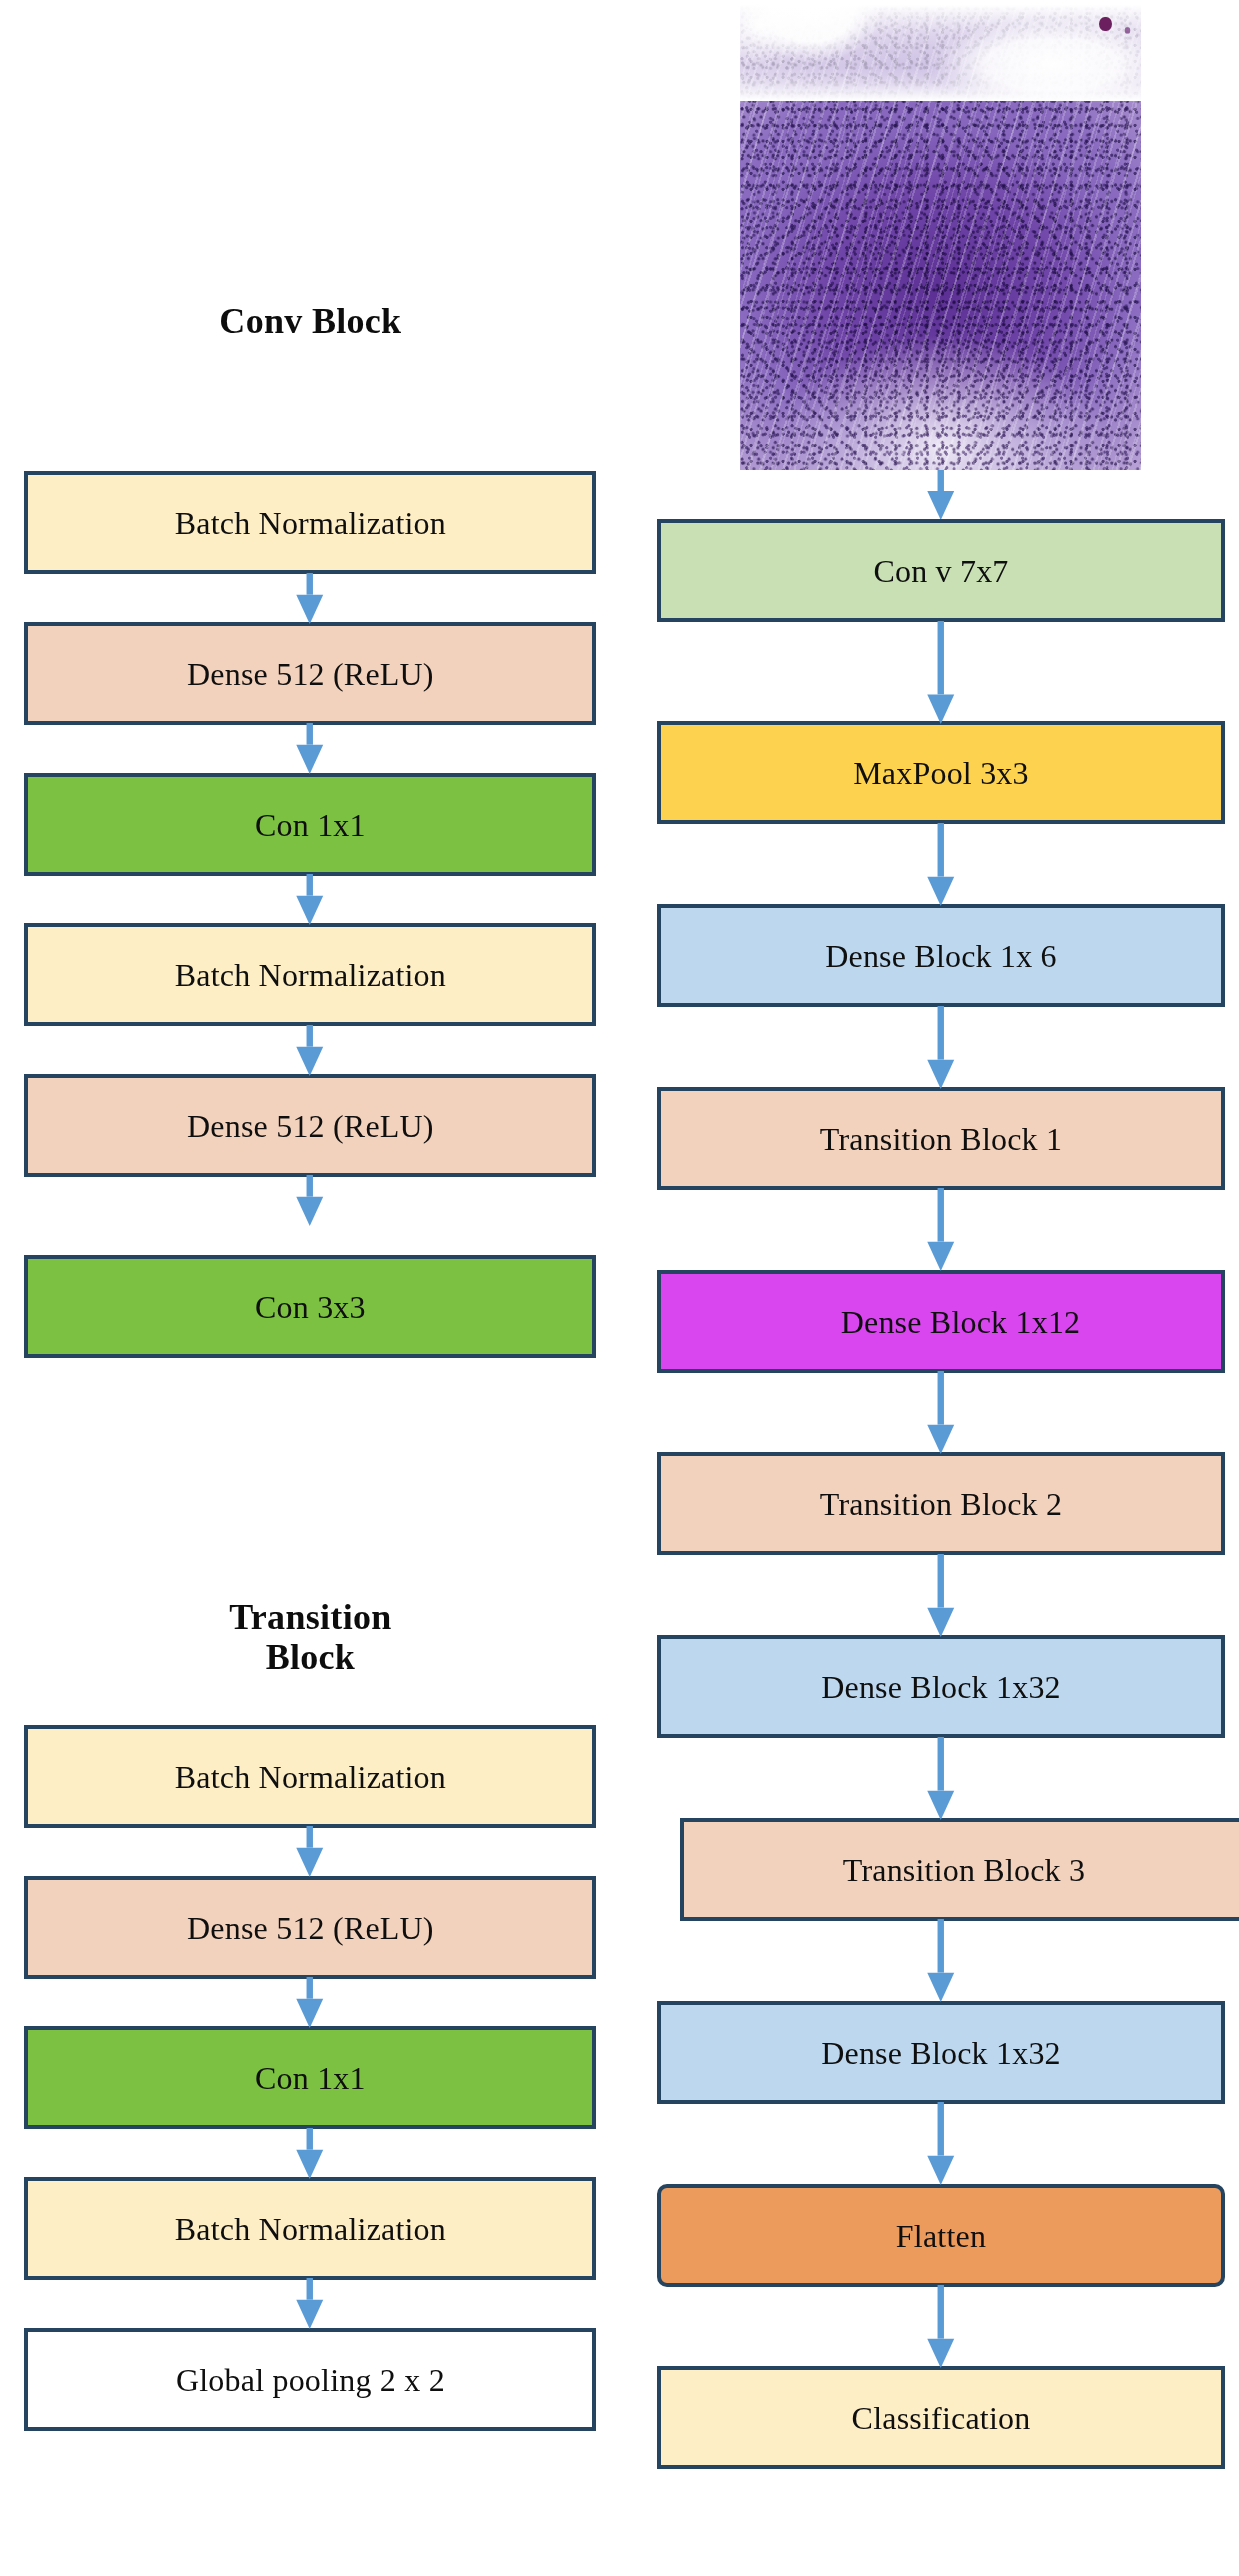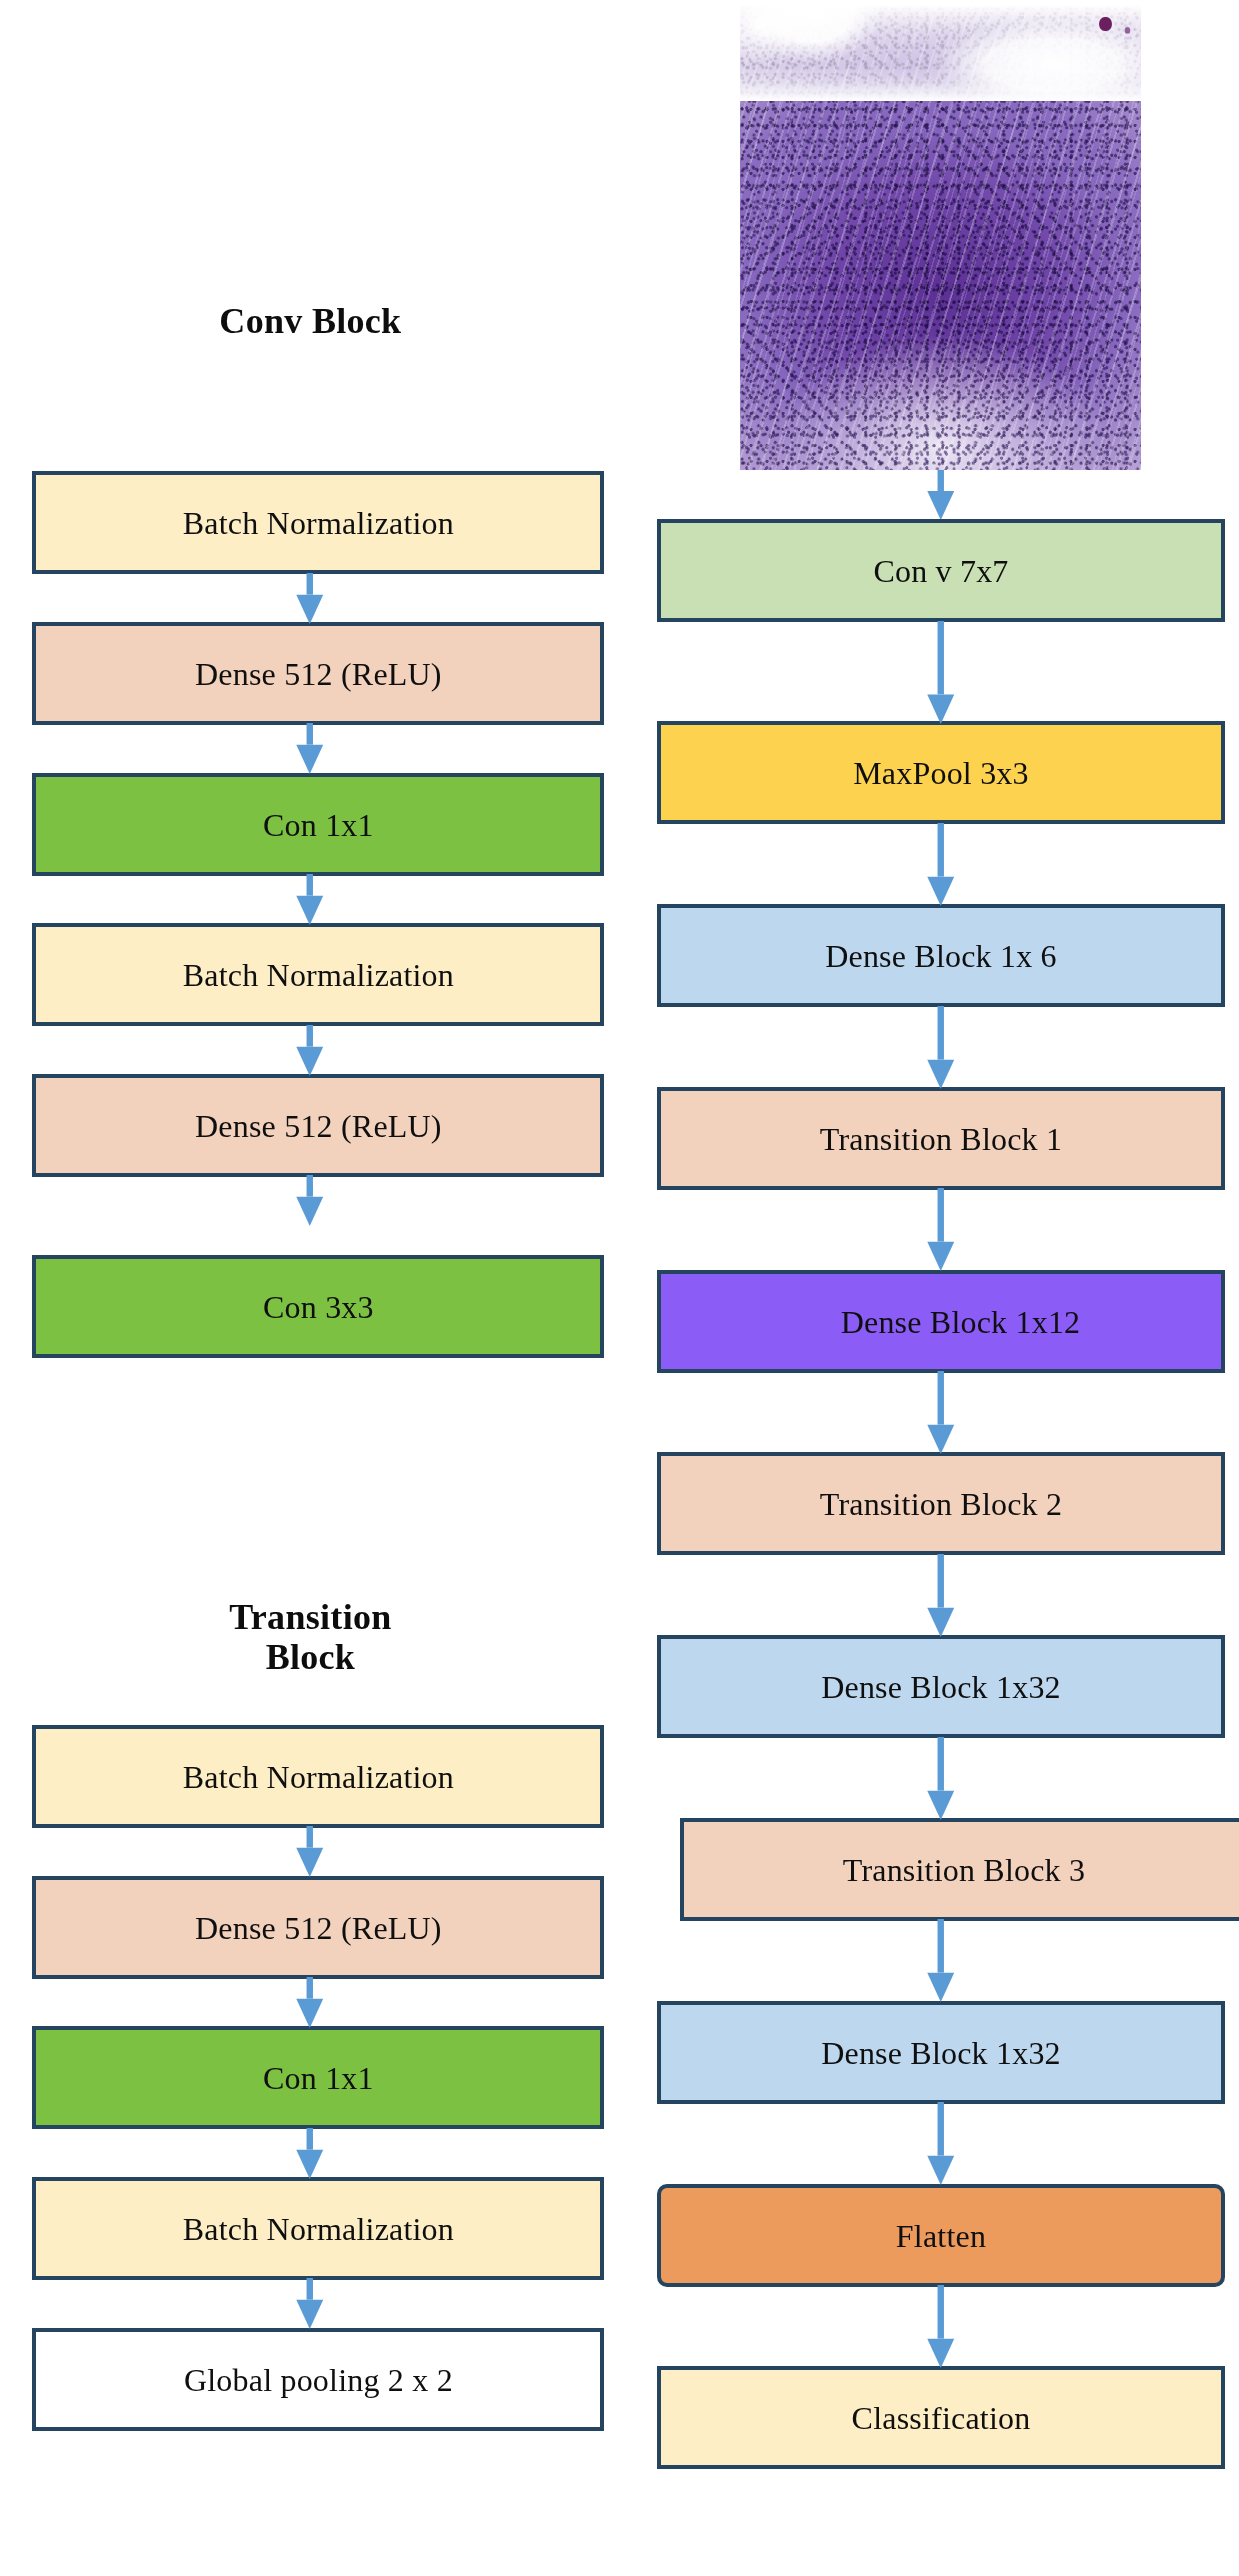--- a/index.html
+++ b/index.html
@@ -52,21 +52,21 @@
     border: 4.5px solid #254460;
     display: flex;
     align-items: center;
     justify-content: center;
     font-size: 32px;
     color: #0f0f0f;
     text-align: center;
     line-height: 1;
     letter-spacing: 0.2px;
   }
-  #left-column  .flow-box { left: 8px; width: 572px; height: 103px; text-align: right; }
+  #left-column  .flow-box { left: 0; width: 572px; height: 103px; text-align: right; }
   #right-column .flow-box { left: 0; width: 568px; height: 103px; }
 
   
   .arrow {
     position: absolute;
     width: 29.5px;
     pointer-events: none;
   }
   .arrow svg { display: block; width: 29.5px; height: 100%; }
 
@@ -235,21 +235,21 @@
         <svg viewBox="0 0 46 78" preserveAspectRatio="none">
           <rect x="18" y="0" width="10" height="32.760000000000005" fill="#5b9bd5"></rect>
           <polygon points="2,32.760000000000005 44,32.760000000000005 23,78" fill="#5b9bd5"></polygon>
         </svg>
       </div>
 
     <div class="flow-box" style="top: 519px; background: rgb(200, 224, 180); border-color: rgb(37, 68, 96);">Con v 7x7</div>
     <div class="flow-box" style="top: 721px; background: rgb(252, 210, 79); border-color: rgb(37, 68, 96);">MaxPool 3x3</div>
     <div class="flow-box" style="top: 904px; background: rgb(189, 215, 238); border-color: rgb(37, 68, 96);">Dense Block 1x 6</div>
     <div class="flow-box" style="top: 1087px; background: rgb(243, 210, 189); border-color: rgb(37, 68, 96);">Transition Block 1</div>
-    <div class="flow-box" style="top: 1270px; background: #8b5cf6; border-color: rgb(37, 68, 96); padding-left: 39px;">Dense Block 1x12</div>
+    <div class="flow-box" style="top: 1270px; background: #d946ef; border-color: rgb(37, 68, 96); padding-left: 39px;">Dense Block 1x12</div>
     <div class="flow-box" style="top: 1452px; background: rgb(243, 210, 189); border-color: rgb(37, 68, 96); text-align: center;">Transition Block 2</div>
     <div class="flow-box" style="top: 1635px; background: rgb(189, 215, 238); border-color: rgb(37, 68, 96);">Dense Block 1x32</div>
     <div class="flow-box" style="top: 1818px; background: rgb(243, 210, 189); border-color: rgb(37, 68, 96); margin-left: 23px;">Transition Block 3</div>
     <div class="flow-box" style="top: 2001px; background: rgb(189, 215, 238); border-color: rgb(37, 68, 96);">Dense Block 1x32</div>
     <div class="flow-box" style="top: 2184px; background: rgb(237, 155, 93); border-color: rgb(37, 68, 96); border-radius: 10px;">Flatten</div>
     <div class="flow-box" style="top: 2366px; background: rgb(253, 238, 198); border-color: rgb(37, 68, 96);">Classification</div>
 
     <div class="arrow" style="left:269px; top:621px;  height:103px;">
         <svg viewBox="0 0 46 160" preserveAspectRatio="none">
           <rect x="18" y="0" width="10" height="114" fill="#5b9bd5"></rect>

